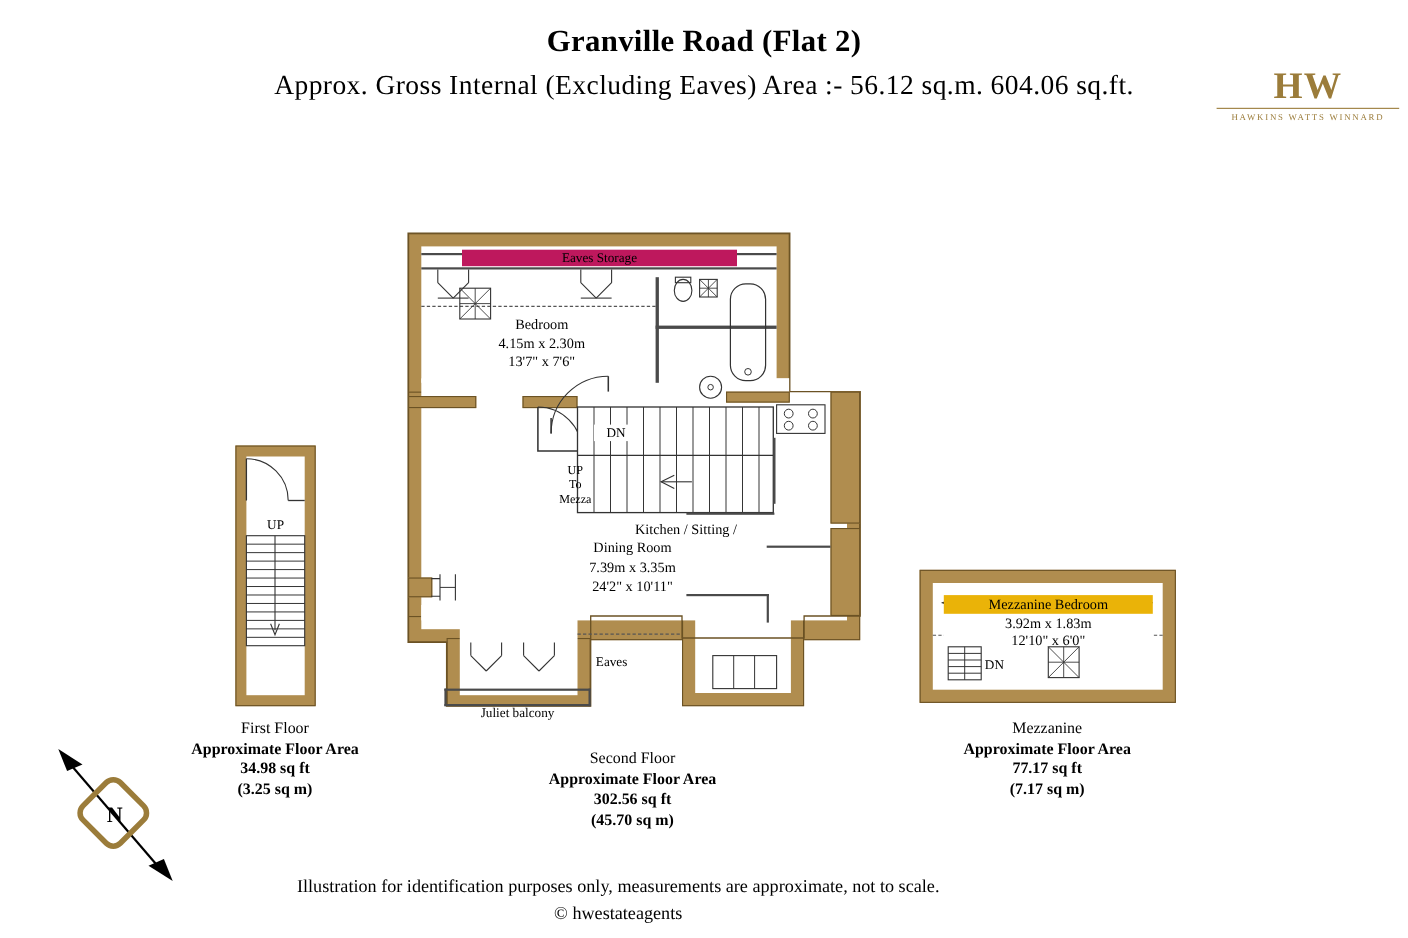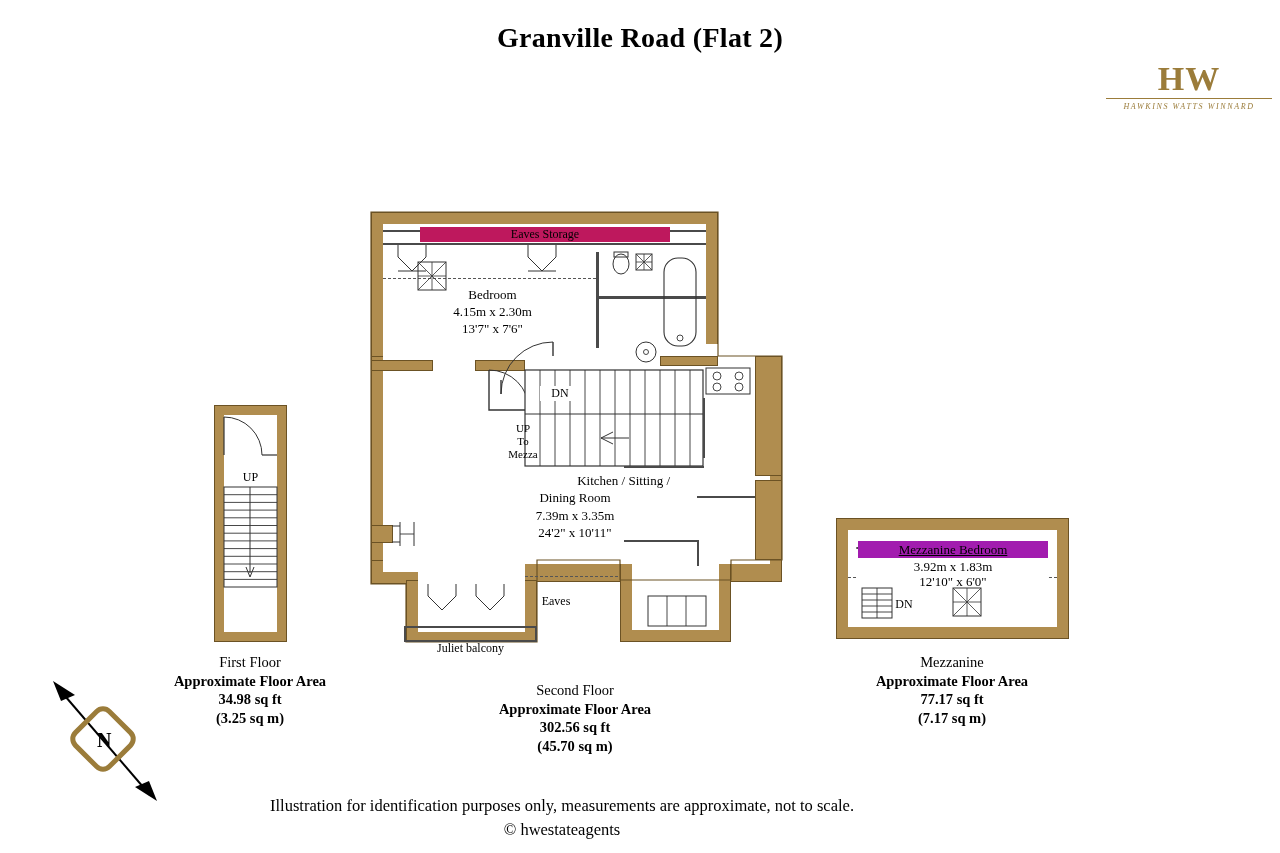--- a/index.html
+++ b/index.html
@@ -59,21 +59,20 @@
   .logo-rule {
     width: 166px;
     height: 1px;
     background: #9b7c3a;
     margin: 2px auto 3px auto;
   }
   .logo-sub {
     font-size: 8px;
     letter-spacing: 1.6px;
     color: #9b7c3a;
-    font-style: italic;
   }
   
   .wall {
     position: absolute;
     background: #b08d4f;
     border: 1px solid #6b5224;
     box-sizing: border-box;
   }
   .inner {
     position: absolute;
@@ -129,20 +128,21 @@
     position: absolute;
     overflow: visible;
   }
 </style>
 </head>
 <body>
 
 <div class="page">
 
   <div class="title">Granville Road (Flat 2)</div>
+  <div class="subtitle">Approx. Gross Internal (Excluding Eaves) Area :- 56.12 sq.m. 604.06 sq.ft.</div>
 
   <div class="logo">
     <div class="logo-mark">HW</div>
     <div class="logo-rule"></div>
     <div class="logo-sub">HAWKINS WATTS WINNARD</div>
   </div>
 
   <div>
     <div class="wall" style="left:214px; top:405px; width:73px; height:237px;"></div>
     <div class="inner" style="left:224px; top:415px; width:53px; height:217px;"></div>
@@ -351,21 +351,21 @@
     <div class="inner" style="left:848px; top:530px; width:209px; height:97px;"></div>
 
     <div class="dashed-h" style="left:848px; top:577px; width:209px;"></div>
 
     <svg style="left:852px; top:540px;" width="200" height="16">
       <line x1="4" y1="8" x2="196" y2="8" stroke="#333" stroke-width="1"></line>
       <path d="M4,8 L12,4 L12,12 Z" fill="#333"></path>
       <path d="M196,8 L188,4 L188,12 Z" fill="#333"></path>
     </svg>
 
-    <div class="label" style="left:858px; top:541px; width:190px; background:#a21caf;text-decoration:underline;">Mezzanine Bedroom</div>
+    <div class="label" style="left:858px; top:541px; width:190px; background:#eab308;">Mezzanine Bedroom</div>
     <div class="label" style="left:858px; top:558px; width:190px;">3.92m x 1.83m</div>
     <div class="label" style="left:858px; top:573px; width:190px; background:#fff;">12'10" x 6'0"</div>
 
     <svg style="left:862px; top:588px;" width="34" height="34">
       <rect x="0" y="0" width="30" height="30" fill="none" stroke="#333" stroke-width="1"></rect>
       <line x1="0" y1="6" x2="30" y2="6" stroke="#333" stroke-width="0.9"></line>
       <line x1="0" y1="12" x2="30" y2="12" stroke="#333" stroke-width="0.9"></line>
       <line x1="0" y1="18" x2="30" y2="18" stroke="#333" stroke-width="0.9"></line>
       <line x1="0" y1="24" x2="30" y2="24" stroke="#333" stroke-width="0.9"></line>
       <line x1="15" y1="0" x2="15" y2="30" stroke="#333" stroke-width="0.9"></line>

